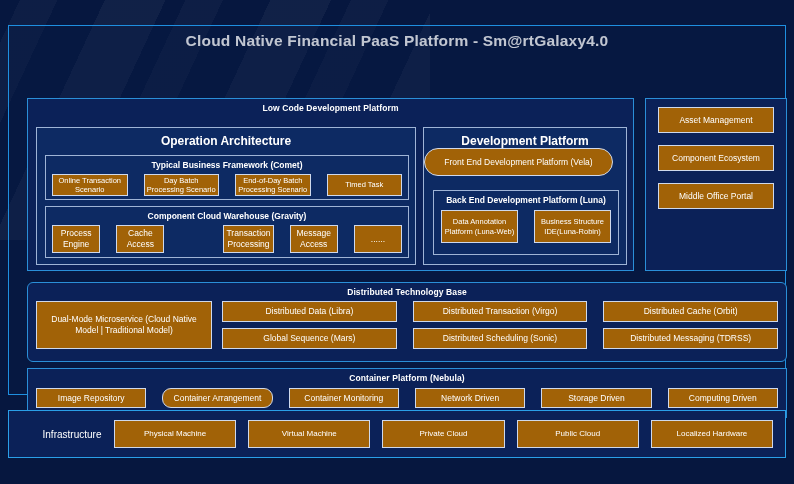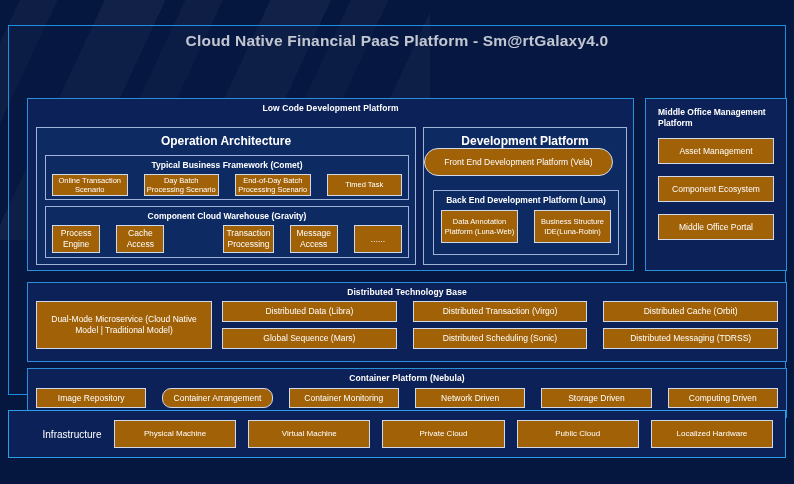--- a/index.html
+++ b/index.html
@@ -85,21 +85,21 @@
   #beDev{left:9px;top:62px;width:186px;height:65px;}
 
   
   #midOffice{left:636px;top:72px;width:142px;height:173px;}
   #midOffice .mo-title{
     font-size:8.5px;font-weight:bold;color:#ffffff;
     padding:8px 0 0 12px;line-height:1.35;text-align:left;
   }
 
   
-  #dtb{left:18px;top:256px;width:760px;height:80px;}
+  #dtb{left:18px;top:256px;width:760px;height:80px;border-radius:6px;}
   
   #cplat{left:18px;top:342px;width:760px;height:50px;}
 
   
   #infra{
     position:absolute;left:8px;top:410px;width:778px;height:48px;
     border:1.5px solid #2a9fe8;background:#0b2158;box-sizing:border-box;
     display:flex;align-items:center;
   }
   #infra .infra-label{
@@ -155,21 +155,20 @@
         <div class="sub-head">Back End Development Platform (Luna)</div>
         <div class="row" style="padding:5px 7px 0 7px;">
           <div class="box" style="flex:1;height:33px;">Data Annotation Platform (Luna-Web)</div>
           <div class="box" style="flex:1;height:33px;">Business Structure IDE(Luna-Robin)</div>
         </div>
       </div>
     </div>
   </div>
 
   <div class="panel" id="midOffice">
-    <div class="mo-title">Middle Office Management Platform</div>
     <div style="padding:8px 12px 0 12px;display:flex;flex-direction:column;gap:12px;">
       <div class="box lg" style="height:26px;">Asset Management</div>
       <div class="box lg" style="height:26px;">Component Ecosystem</div>
       <div class="box lg" style="height:26px;">Middle Office Portal</div>
     </div>
   </div>
 
   <div class="panel" id="dtb">
     <div class="panel-head">Distributed Technology Base</div>
     <div style="display:flex;gap:10px;padding:4px 8px 0 8px;">

